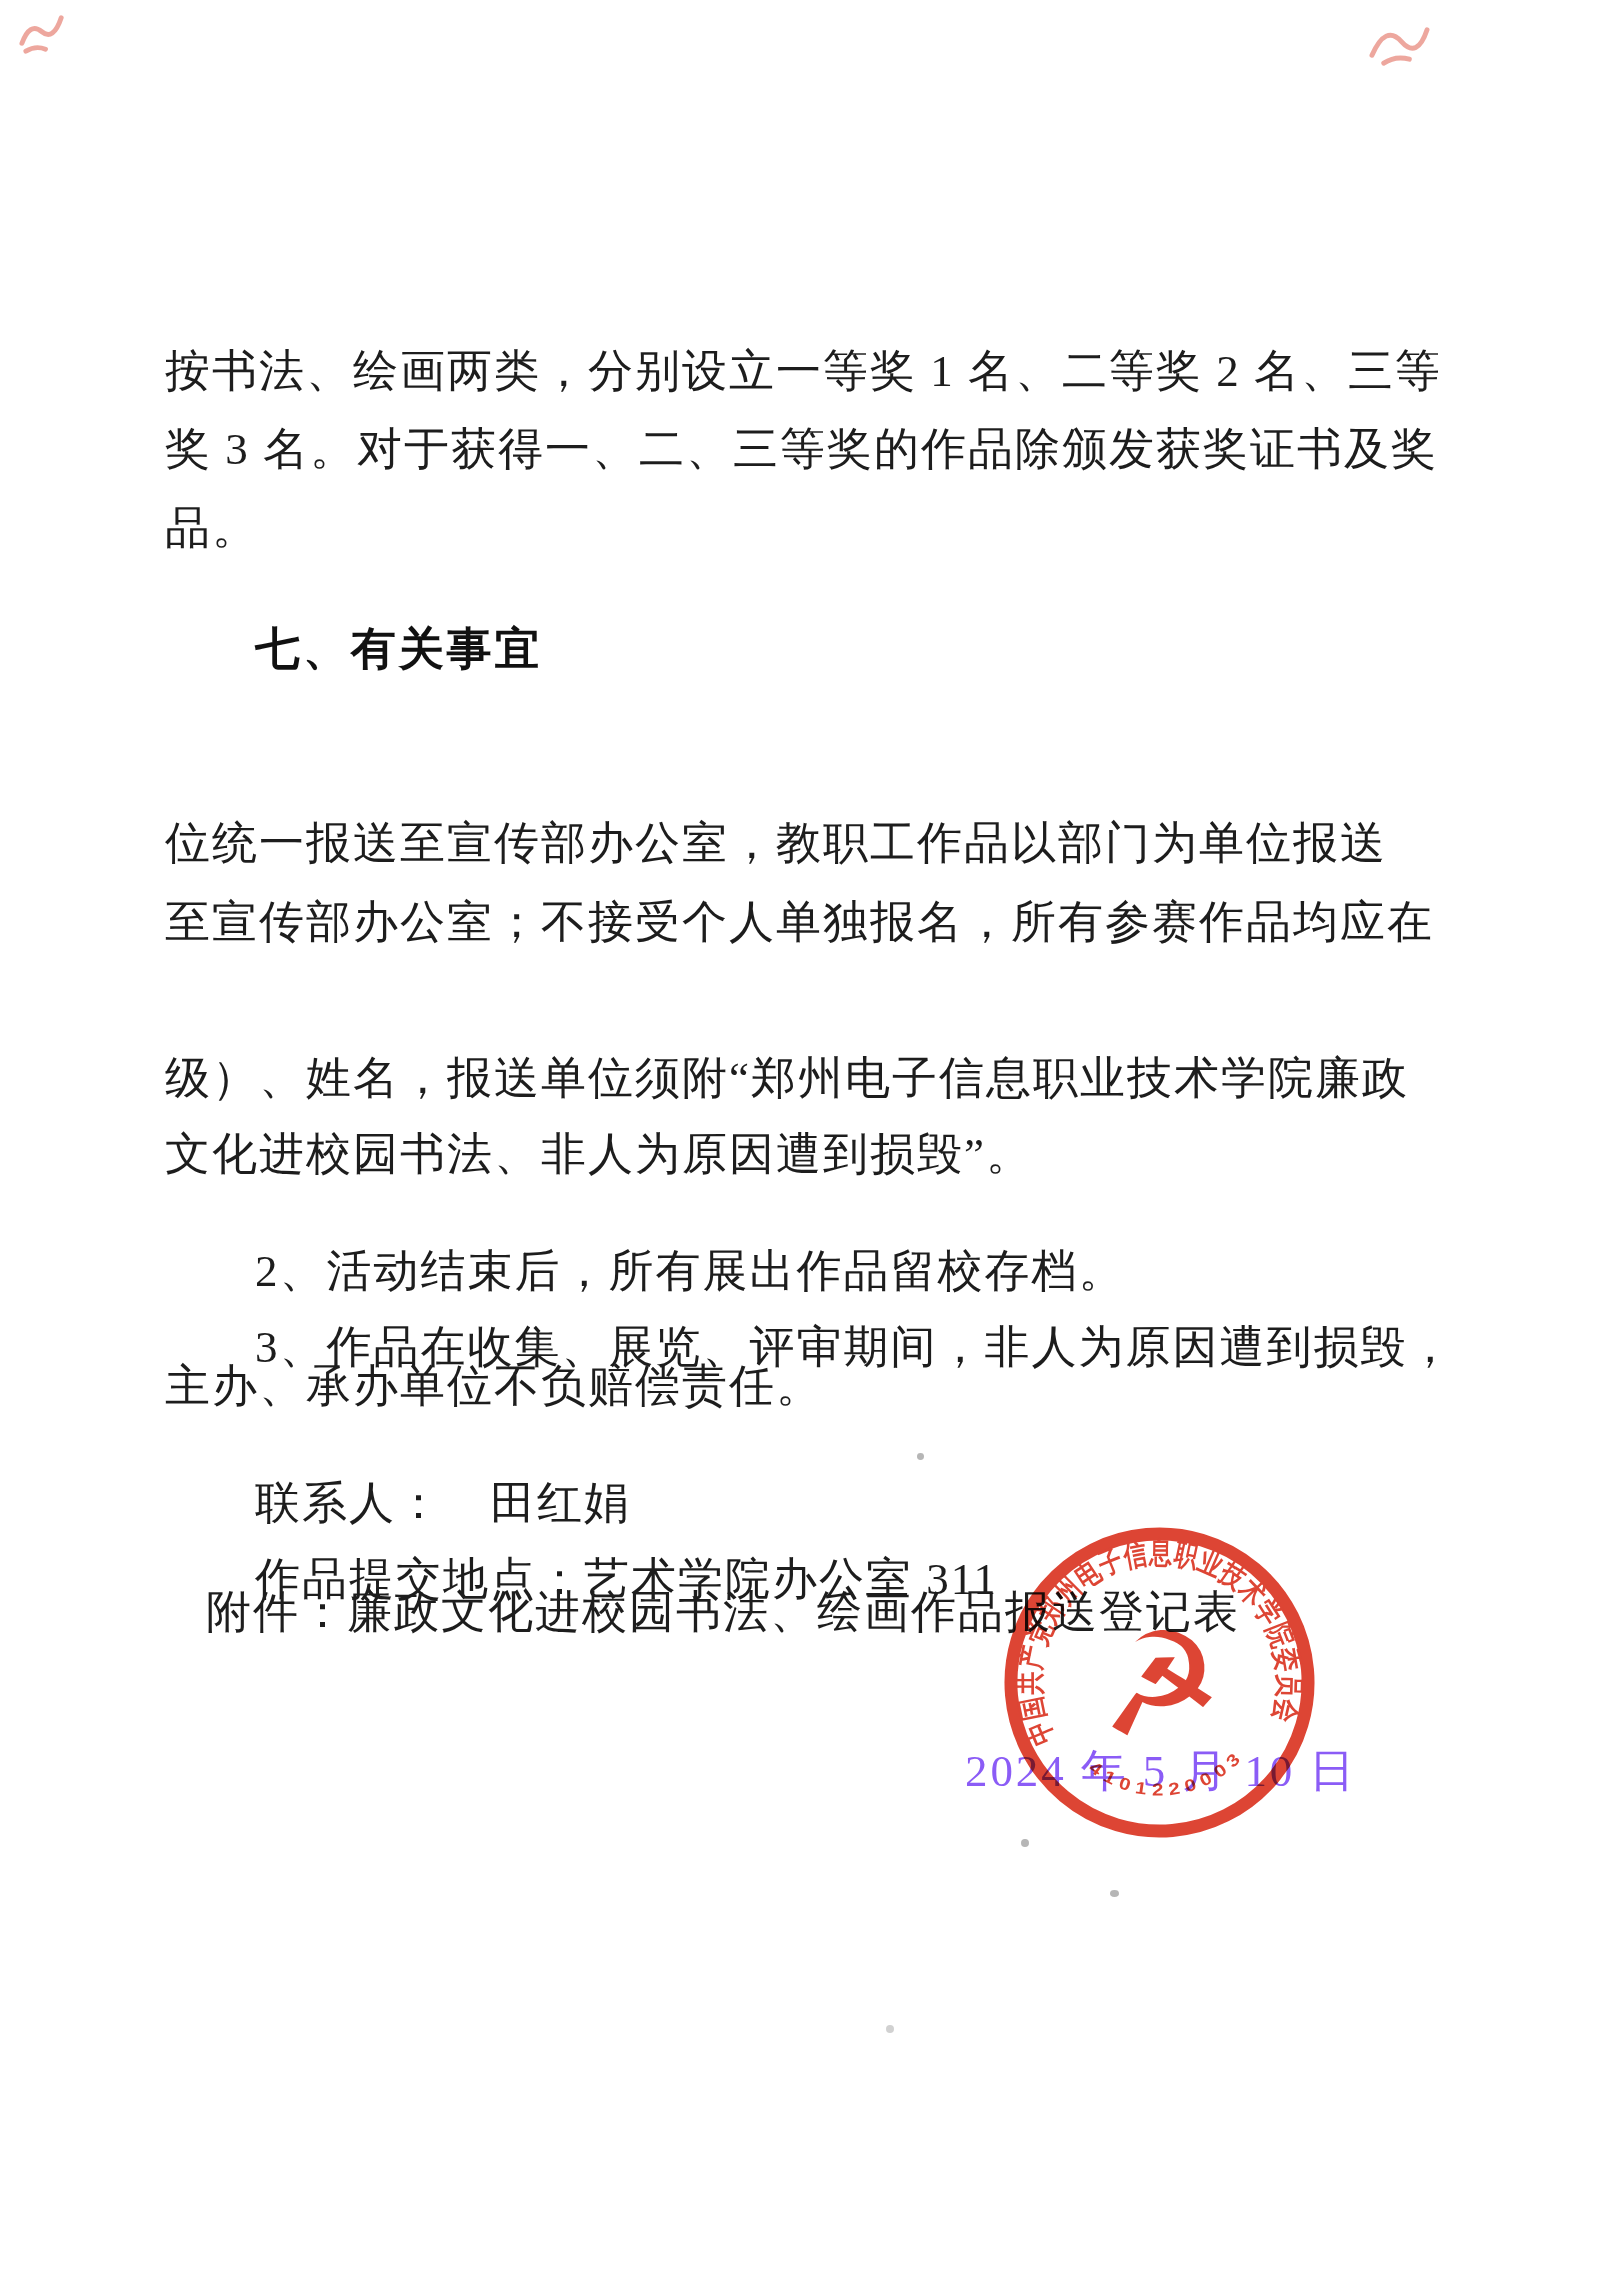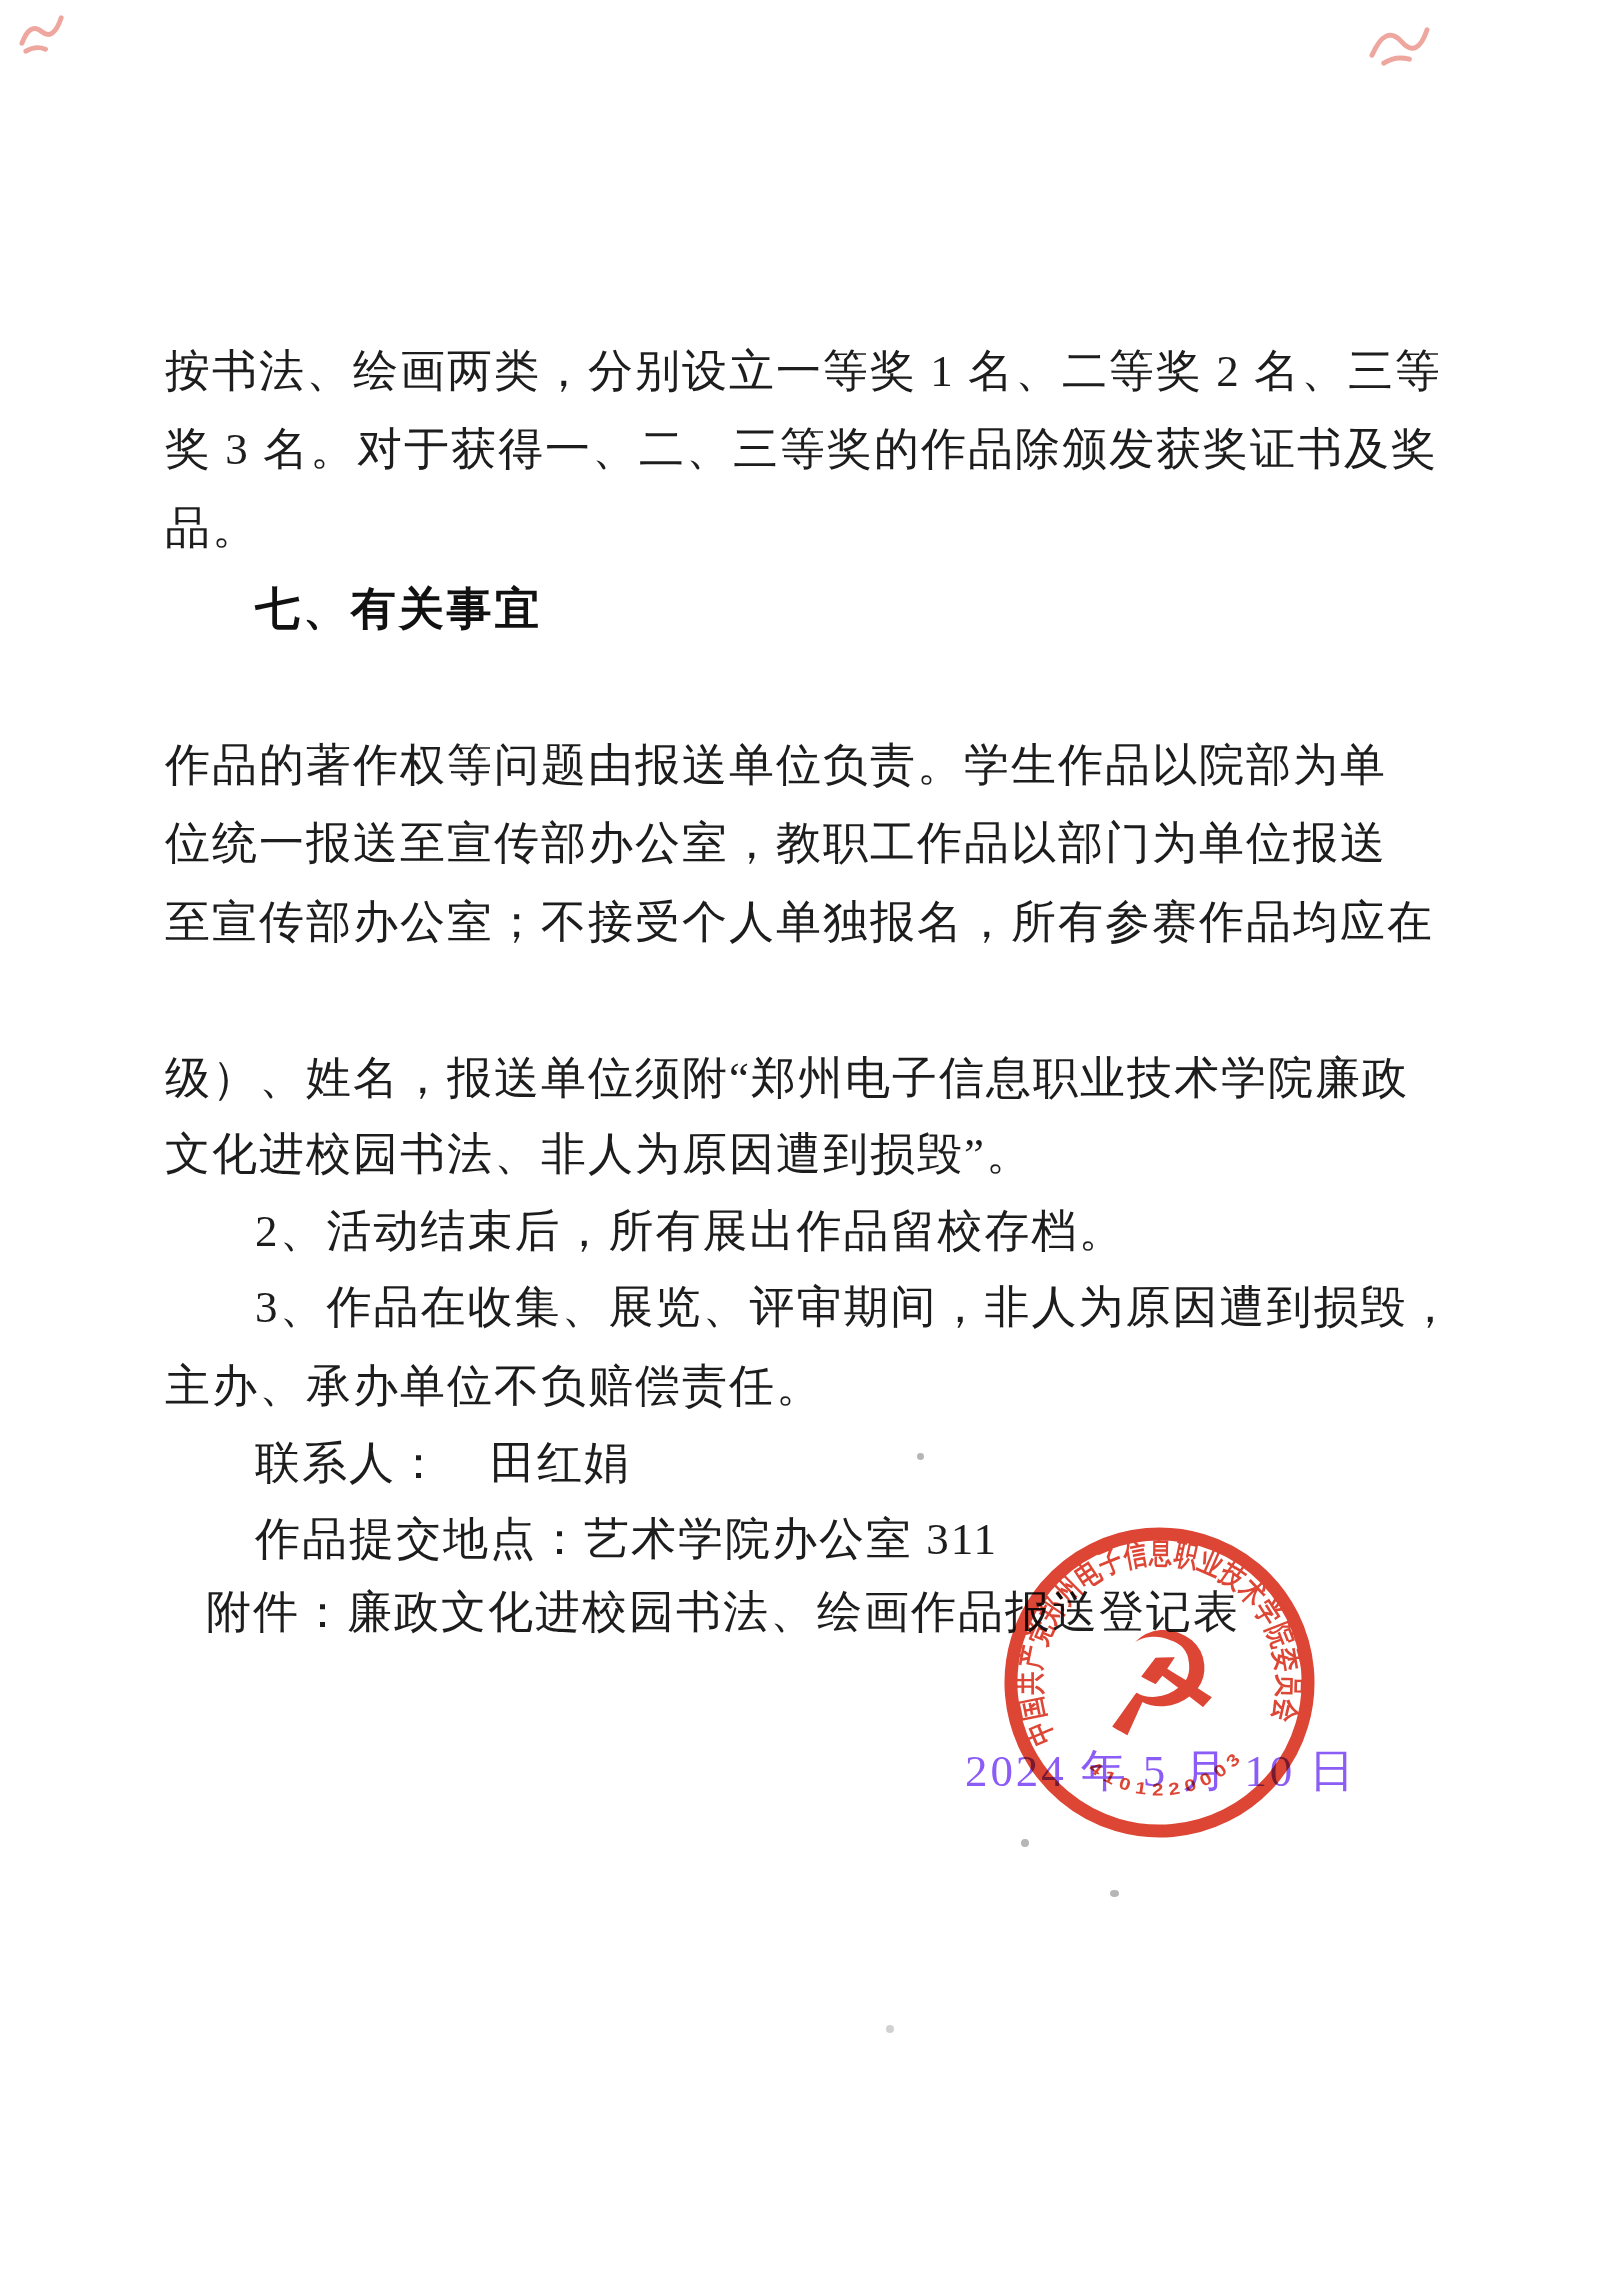--- a/index.html
+++ b/index.html
@@ -14,21 +14,21 @@
   .line{
     position:absolute;
     left:165px;
     width:1313px;
     font-size:45px;
     line-height:57px;
     letter-spacing:2px;
     color:#1d1d1d;
     white-space:pre;
   }
-  .indent{padding-left:90px;}
+  .indent{padding-left:90px;margin-top:40px;}
   .indent-sm{padding-left:41px;}
   .heading{
     font-weight:700;
     font-family:"Liberation Sans","DejaVu Sans",sans-serif;
     letter-spacing:2.9px;
     color:#111;
   }
   .date-line{
     position:absolute;
     left:965px;top:1741px;
@@ -68,21 +68,20 @@
     <path d="M6 40 Q14 18 26 28 T46 14 M10 48 q10 -6 20 -2" fill="none" stroke="#e06050" stroke-width="5" stroke-linecap="round"></path>
   </svg>
   <svg class="red-scribble" style="left:1364px;top:11.8px;" width="71" height="61" viewBox="0 0 72 62">
     <path d="M8 44 Q22 12 38 30 T64 18 M20 52 q12 -8 26 -4" fill="none" stroke="#e06050" stroke-width="5" stroke-linecap="round"></path>
   </svg>
 
   <div class="line" style="top:343px">按书法、绘画两类，分别设立一等奖 1 名、二等奖 2 名、三等</div>
   <div class="line" style="top:421px">奖 3 名。对于获得一、二、三等奖的作品除颁发获奖证书及奖</div>
   <div class="line" style="top:500px">品。</div>
   <div class="line indent heading" style="top:580px">七、有关事宜</div>
-  <div class="line" style="top:737px">作品的著作权等问题由报送单位负责。学生作品以院部为单</div>
   <div class="line" style="top:815px">位统一报送至宣传部办公室，教职工作品以部门为单位报送</div>
   <div class="line" style="top:894px">至宣传部办公室；不接受个人单独报名，所有参赛作品均应在</div>
   <div class="line" style="top:1050px">级）、姓名，报送单位须附“郑州电子信息职业技术学院廉政</div>
   <div class="line" style="top:1126px">文化进校园书法、非人为原因遭到损毁”。</div>
   <div class="line indent" style="top:1203px">2、活动结束后，所有展出作品留校存档。</div>
   <div class="line indent" style="top:1279px">3、作品在收集、展览、评审期间，非人为原因遭到损毁，</div>
   <div class="line" style="top:1358px">主办、承办单位不负赔偿责任。</div>
   <div class="line indent" style="top:1435px">联系人：　田红娟</div>
   <div class="line indent" style="top:1511px">作品提交地点：艺术学院办公室 311</div>
   <div class="line indent-sm" style="top:1584px">附件：廉政文化进校园书法、绘画作品报送登记表</div>

